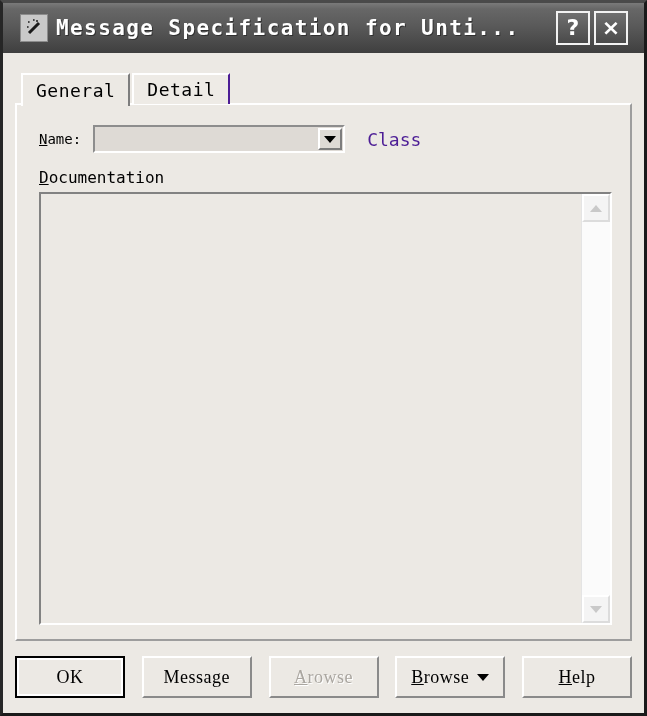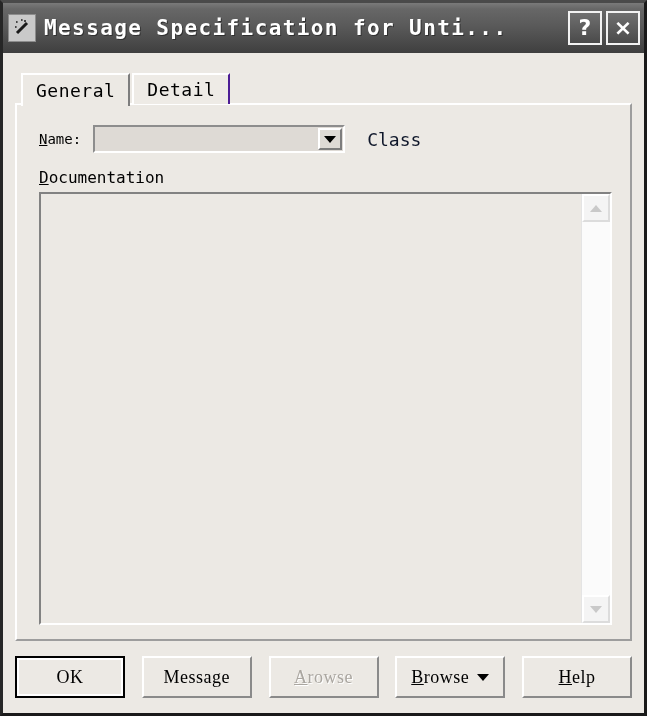--- a/index.html
+++ b/index.html
@@ -31,21 +31,21 @@
     width: 641px;
     height: 50px;
     background: linear-gradient(to bottom,
                 #7a7a7a 0%,
                 #676767 12%,
                 #5a5a5a 45%,
                 #4e4e4e 70%,
                 #3f3f3f 100%);
     display: flex;
     align-items: center;
-    padding: 0 0;
+    padding: 0 12px;
     box-sizing: border-box;
   }
   .title-icon {
     width: 26px;
     height: 26px;
     margin-left: 5px;
     margin-right: 8px;
     background: #c9c9c9;
     border: 1px solid #8c8c8c;
     display: flex;
@@ -194,21 +194,21 @@
     cursor: pointer;
   }
   .tri-down {
     width: 0; height: 0;
     border-left: 6px solid transparent;
     border-right: 6px solid transparent;
     border-top: 7px solid #000000;
   }
   .class-label {
     font-size: 18px;
-    color: #0f172a;
+    color: #4c1d95;
     margin-left: 22px;
     white-space: nowrap;
     font-family: "DejaVu Sans Mono", monospace;
   }
 
   
   .doc-label {
     position: absolute;
     left: 22px;
     top: 63px;

